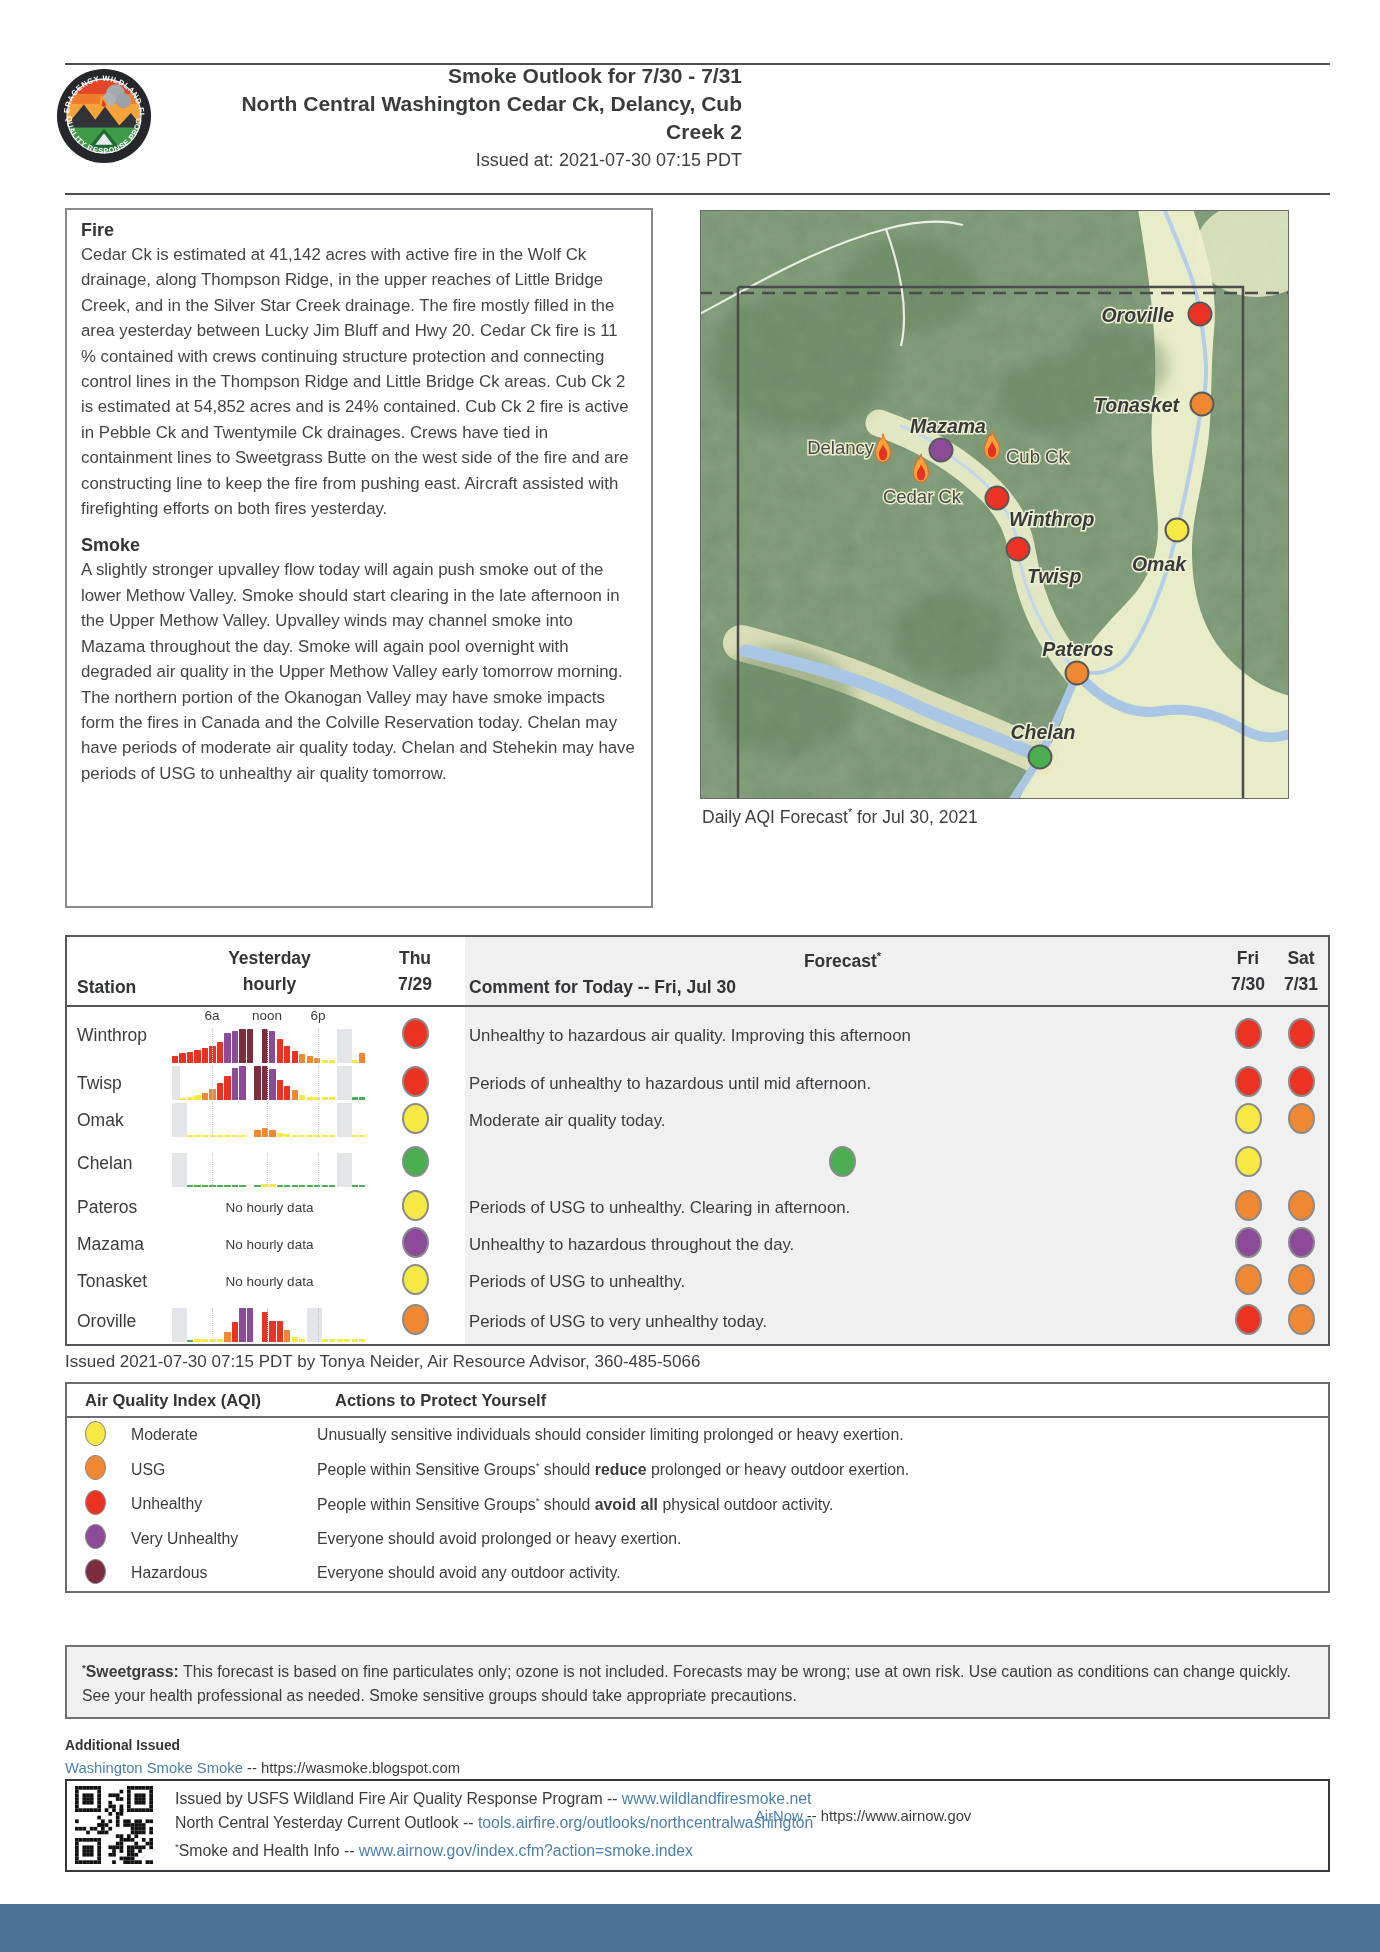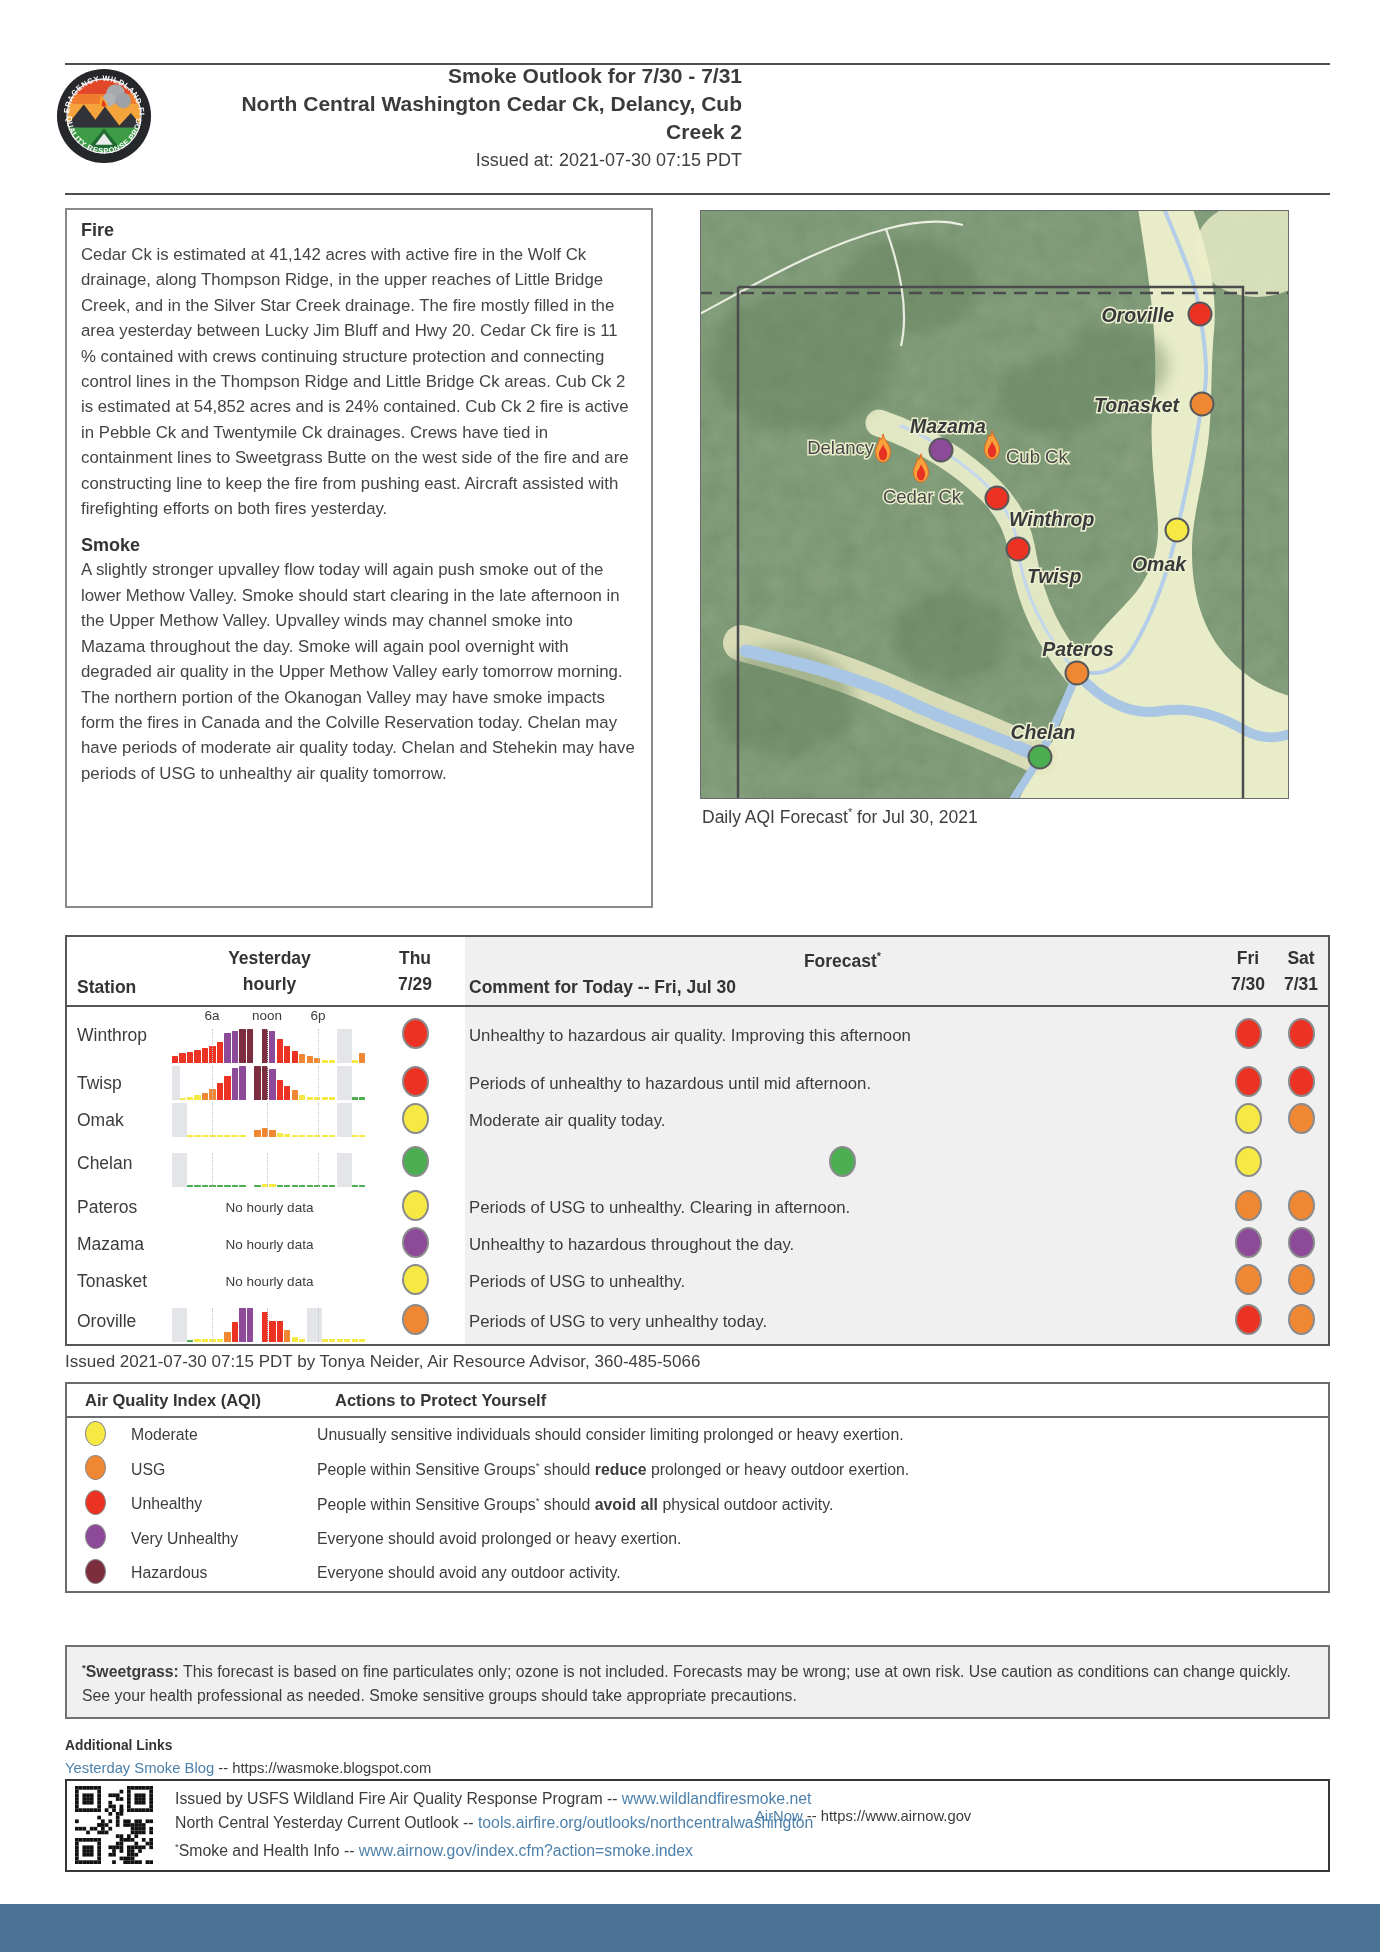--- a/index.html
+++ b/index.html
@@ -514,24 +514,24 @@
           <div class="leg-label">Hazardous</div>
           <div class="leg-action">Everyone should avoid any outdoor activity.</div>
         </div>
       </div>
   </div>
 
   <div class="disc">
     <sup><b>*</b></sup><b>Sweetgrass:</b><span> This forecast is based on fine particulates only; ozone is not included. Forecasts may be wrong; use at own risk. Use caution as conditions can change quickly. See your health professional as needed. Smoke sensitive groups should take appropriate precautions.</span>
   </div>
 
-  <div class="links-h">Additional Links</div>
+  <div class="links-h">Additional Issued</div>
   <div class="links-row">
     <span>
-      <span class="lnk">Yesterday Smoke Blog</span><span> -- https://wasmoke.blogspot.com</span>
+      <span class="lnk">Washington Smoke Smoke</span><span> -- https://wasmoke.blogspot.com</span>
     </span>
     <span class="second">
       <span class="lnk">AirNow</span><span> -- https://www.airnow.gov</span>
     </span>
   </div>
 
   <div class="footer">
     <svg class="qr" id="qr-svg" viewBox="0 0 21 21">
         <rect x="0" y="0" width="21" height="21" fill="#fff"></rect>
         <rect x="0" y="0" width="1" height="1" fill="#111"></rect>

